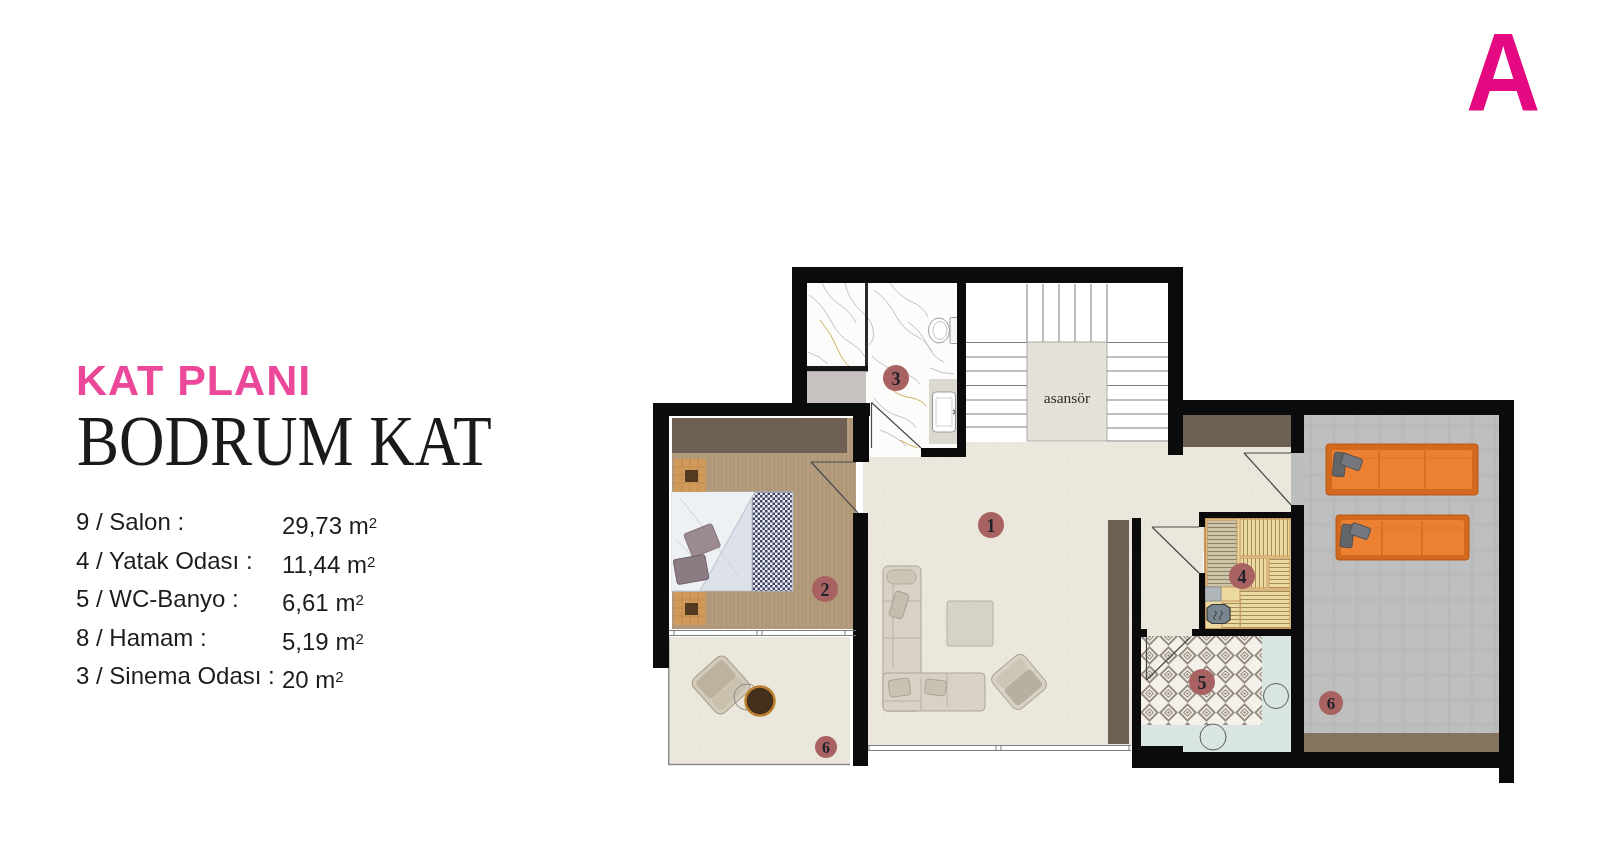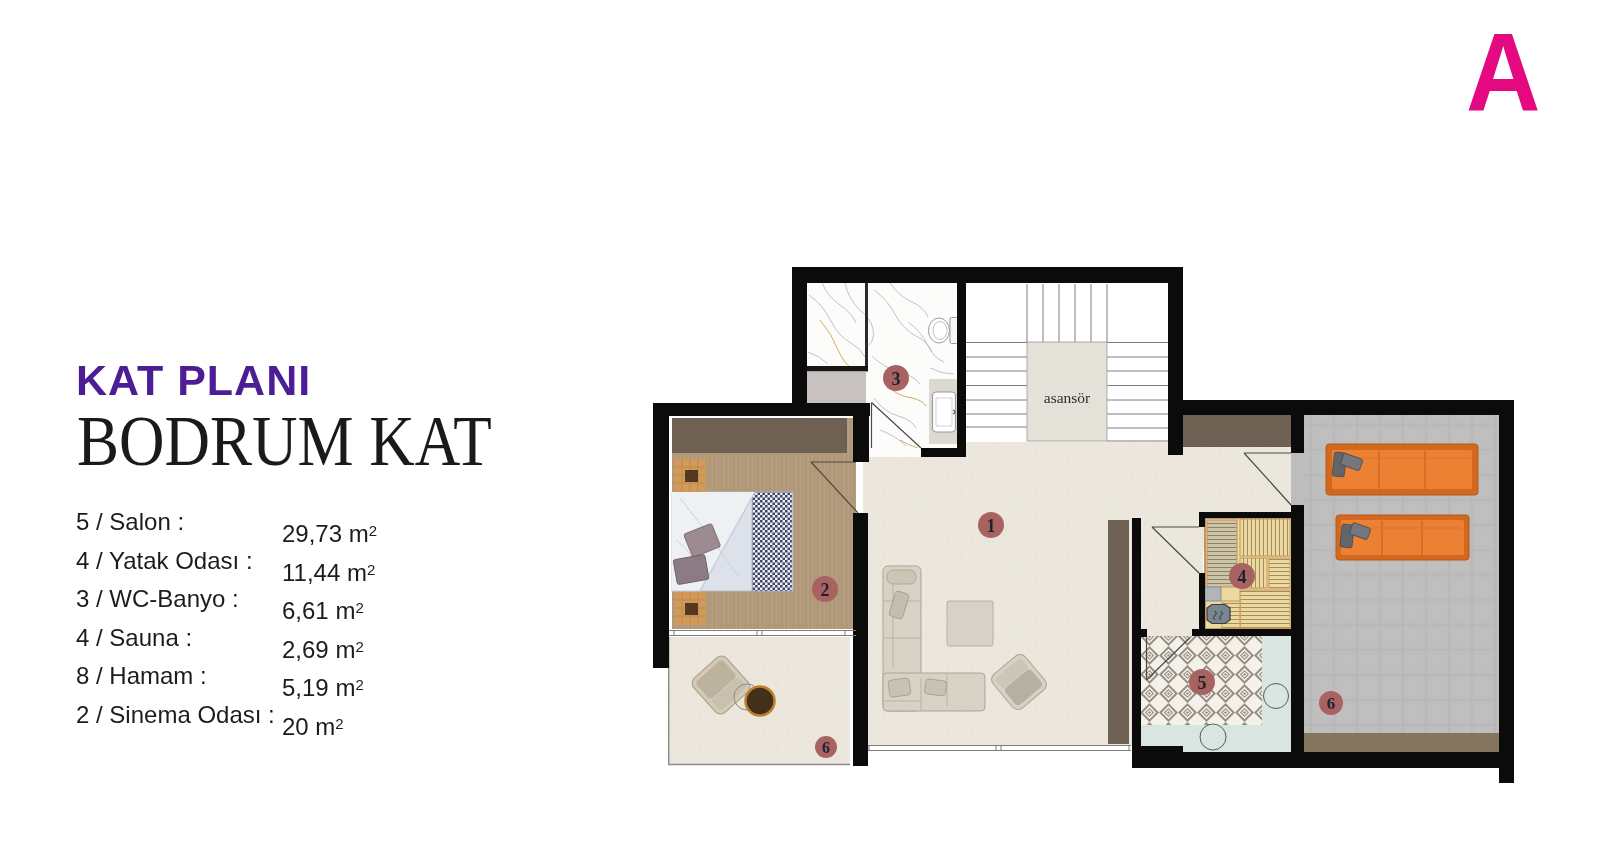--- a/index.html
+++ b/index.html
@@ -1,41 +1,40 @@
 <!DOCTYPE html>
 <html><head>
 <meta charset="utf-8">
 <style>
 html,body{margin:0;padding:0;background:#ffffff;}
 .page{position:relative;width:1600px;height:842px;overflow:hidden;background:#ffffff;font-family:"Liberation Sans",sans-serif;}
-.title1{position:absolute;left:76px;top:356px;font-size:43px;font-weight:bold;color:#4c1d95;letter-spacing:1px;}
+.title1{position:absolute;left:76px;top:356px;font-size:43px;font-weight:bold;color:#ec4899;letter-spacing:1px;}
 .title2{position:absolute;left:77px;top:400px;font-size:72px;font-weight:normal;font-family:"Liberation Serif",serif;color:#1a1a1a;letter-spacing:0px;transform:scaleX(0.875);transform-origin:left top;}
 .legend{position:absolute;left:76px;top:503px;font-size:24px;color:#1c1c1c;}
 .legend .row{height:38.6px;line-height:38.6px;white-space:nowrap;}
 .legend .row{position:relative;}
-.legend .val{position:absolute;left:206px;top:12px;}
+.legend .val{position:absolute;left:206px;top:4px;}
 .legend sup{font-size:15px;vertical-align:6px;line-height:0;}
 .logoA{position:absolute;left:1466px;top:17px;font-size:112px;font-weight:bold;color:#e40980;line-height:1;transform:scaleX(0.92);transform-origin:left top;}
 svg.plan{position:absolute;left:0;top:0;}
 </style>
 </head>
 <body>
 <div class="page">
 
 <div class="title1">KAT PLANI</div>
 
 <div class="title2">BODRUM KAT</div>
 
 <div class="legend">
-<div class="row"><span>5 / Salon :</span><span class="val">29,73 m<sup>2</sup></span></div>
+<div class="row"><span>9 / Salon :</span><span class="val">29,73 m<sup>2</sup></span></div>
 <div class="row"><span>4 / Yatak Odası :</span><span class="val">11,44 m<sup>2</sup></span></div>
-<div class="row"><span>3 / WC-Banyo :</span><span class="val">6,61 m<sup>2</sup></span></div>
-<div class="row"><span>4 / Sauna :</span><span class="val">2,69 m<sup>2</sup></span></div>
+<div class="row"><span>5 / WC-Banyo :</span><span class="val">6,61 m<sup>2</sup></span></div>
 <div class="row"><span>8 / Hamam :</span><span class="val">5,19 m<sup>2</sup></span></div>
-<div class="row"><span>2 / Sinema Odası :</span><span class="val">20 m<sup>2</sup></span></div>
+<div class="row"><span>3 / Sinema Odası :</span><span class="val">20 m<sup>2</sup></span></div>
 </div>
 
 <div class="logoA">A</div>
 <svg class="plan" width="1600" height="842" viewBox="0 0 1600 842">
 <defs>
 <pattern id="wood" width="12" height="60" patternUnits="userSpaceOnUse">
 <rect width="12" height="60" fill="#b29a7c"></rect>
 <path d="M2,0 V60 M6.5,0 V60 M10,0 V60" stroke="#a1875f" stroke-width="1" opacity="0.3"></path>
 <path d="M4.2,0 V60 M8.5,0 V60" stroke="#c2a981" stroke-width="0.8" opacity="0.4"></path>
 </pattern>

